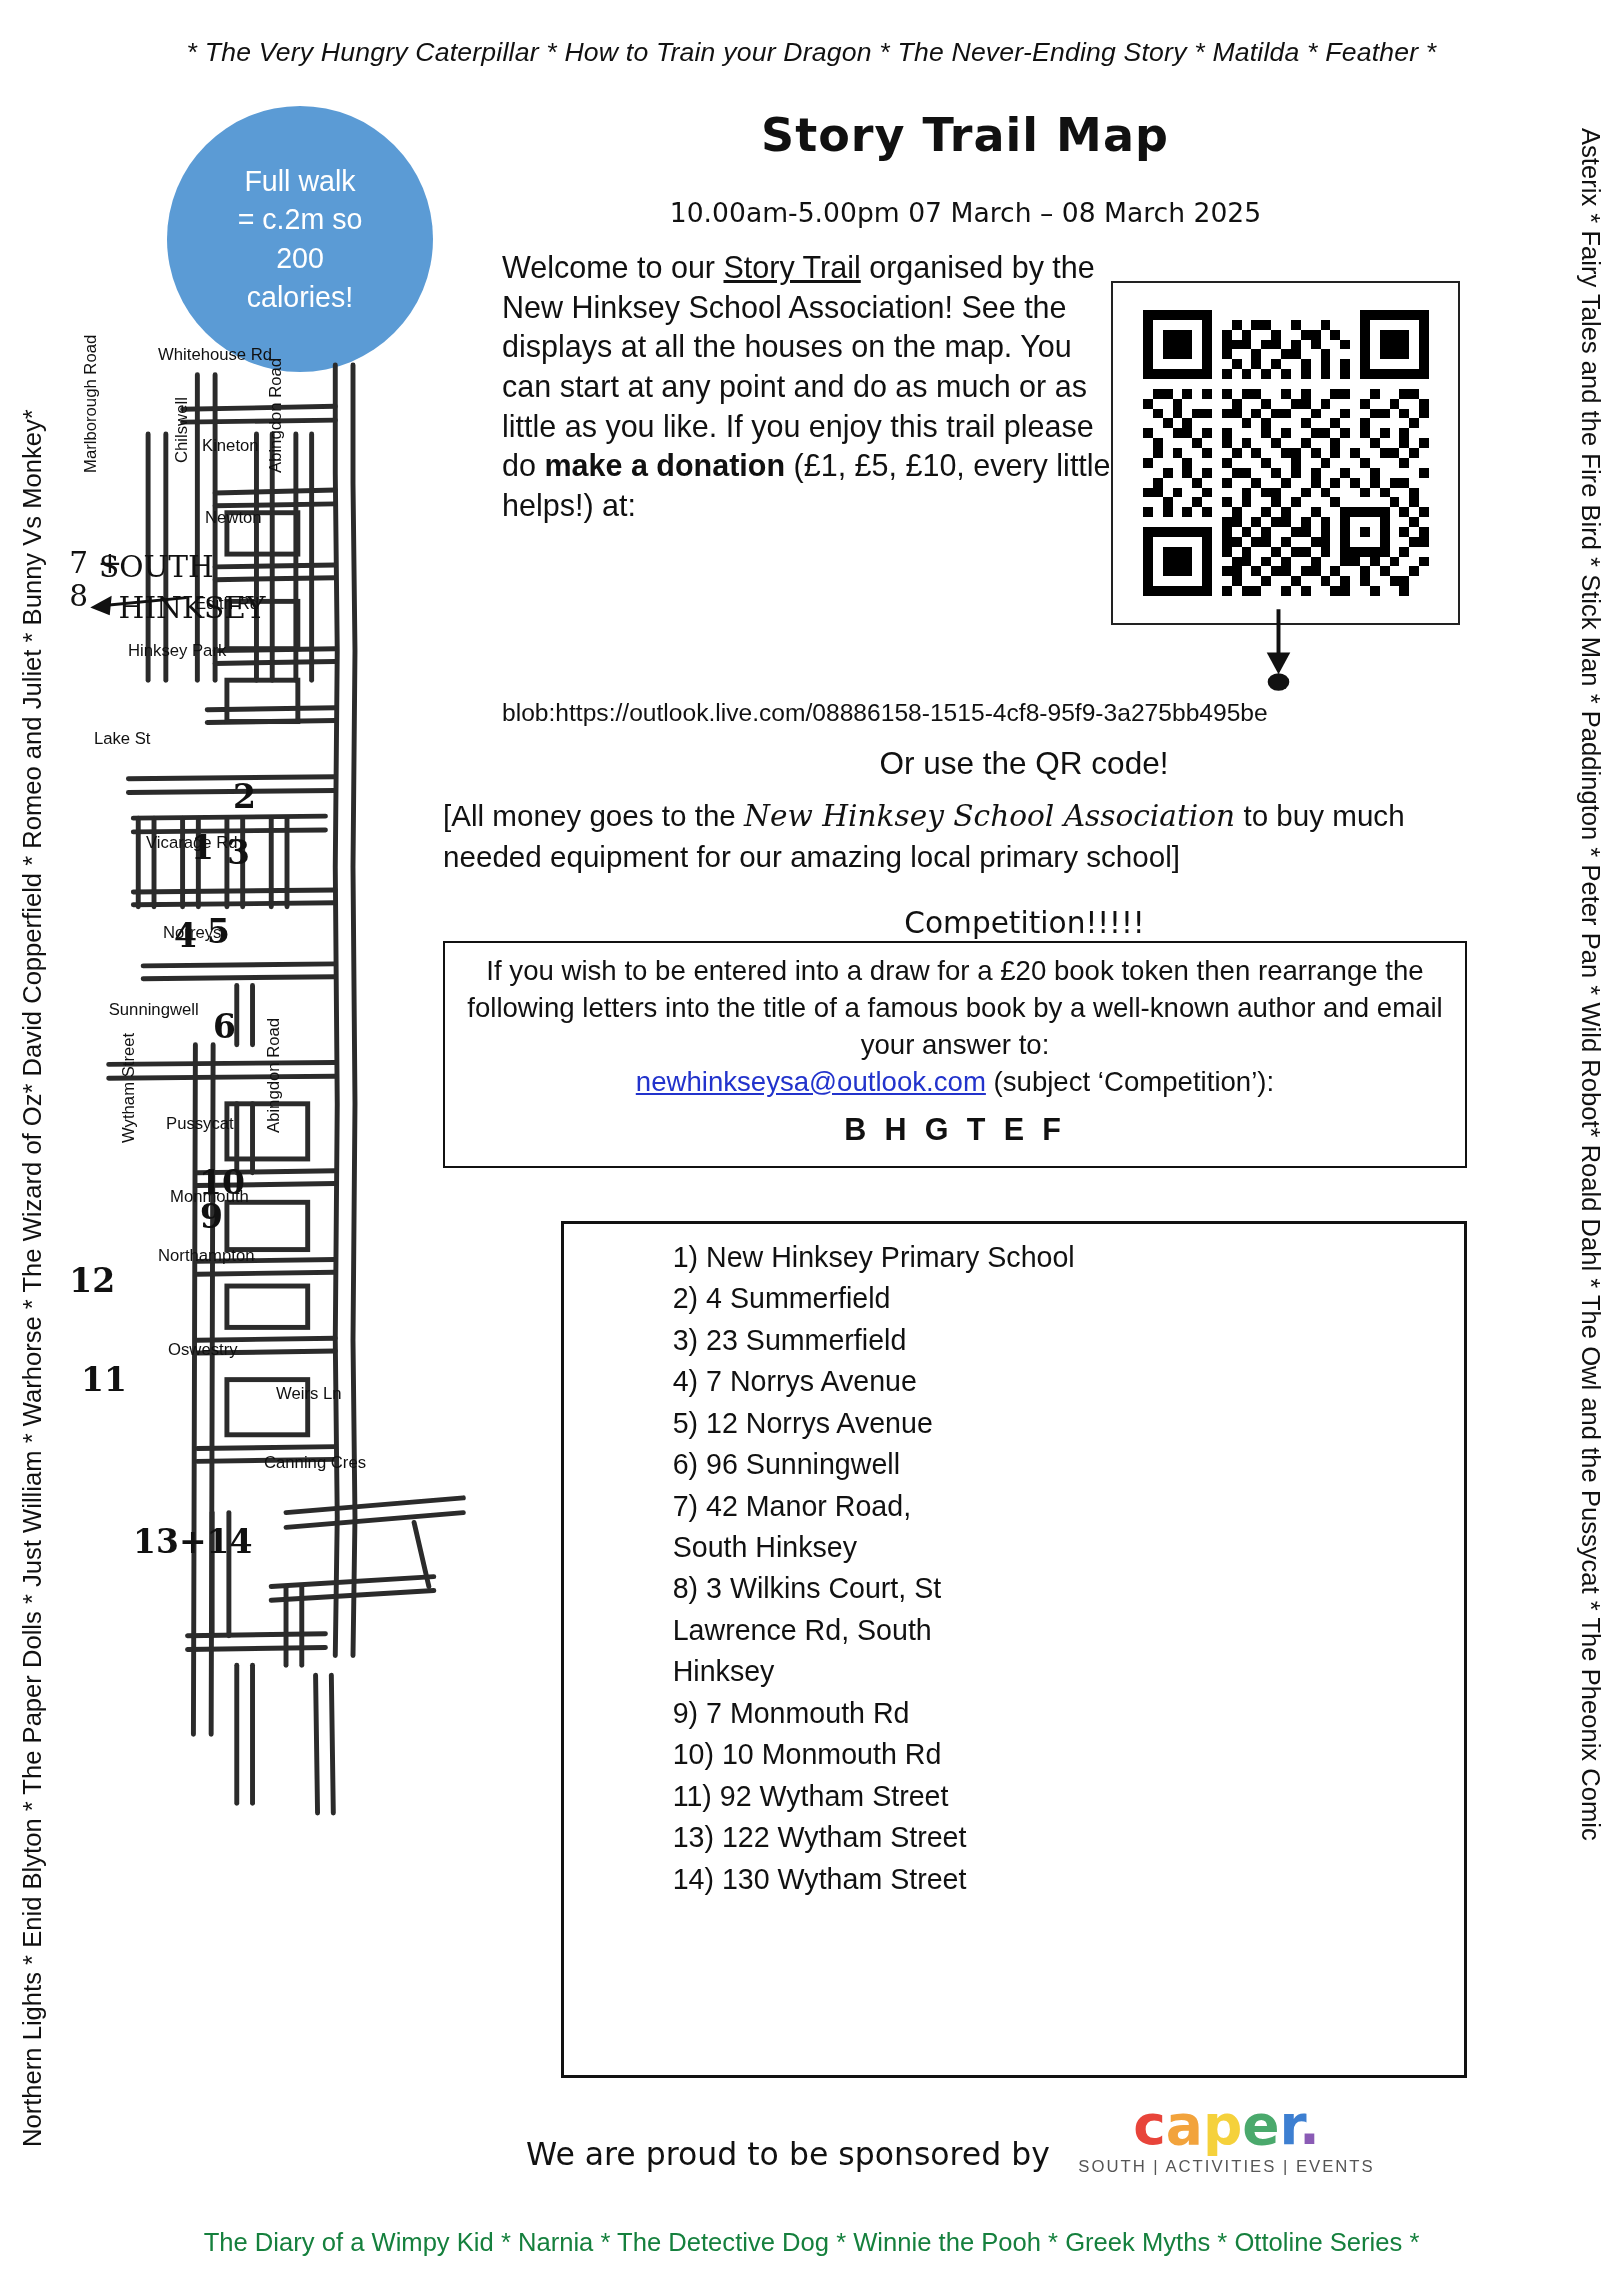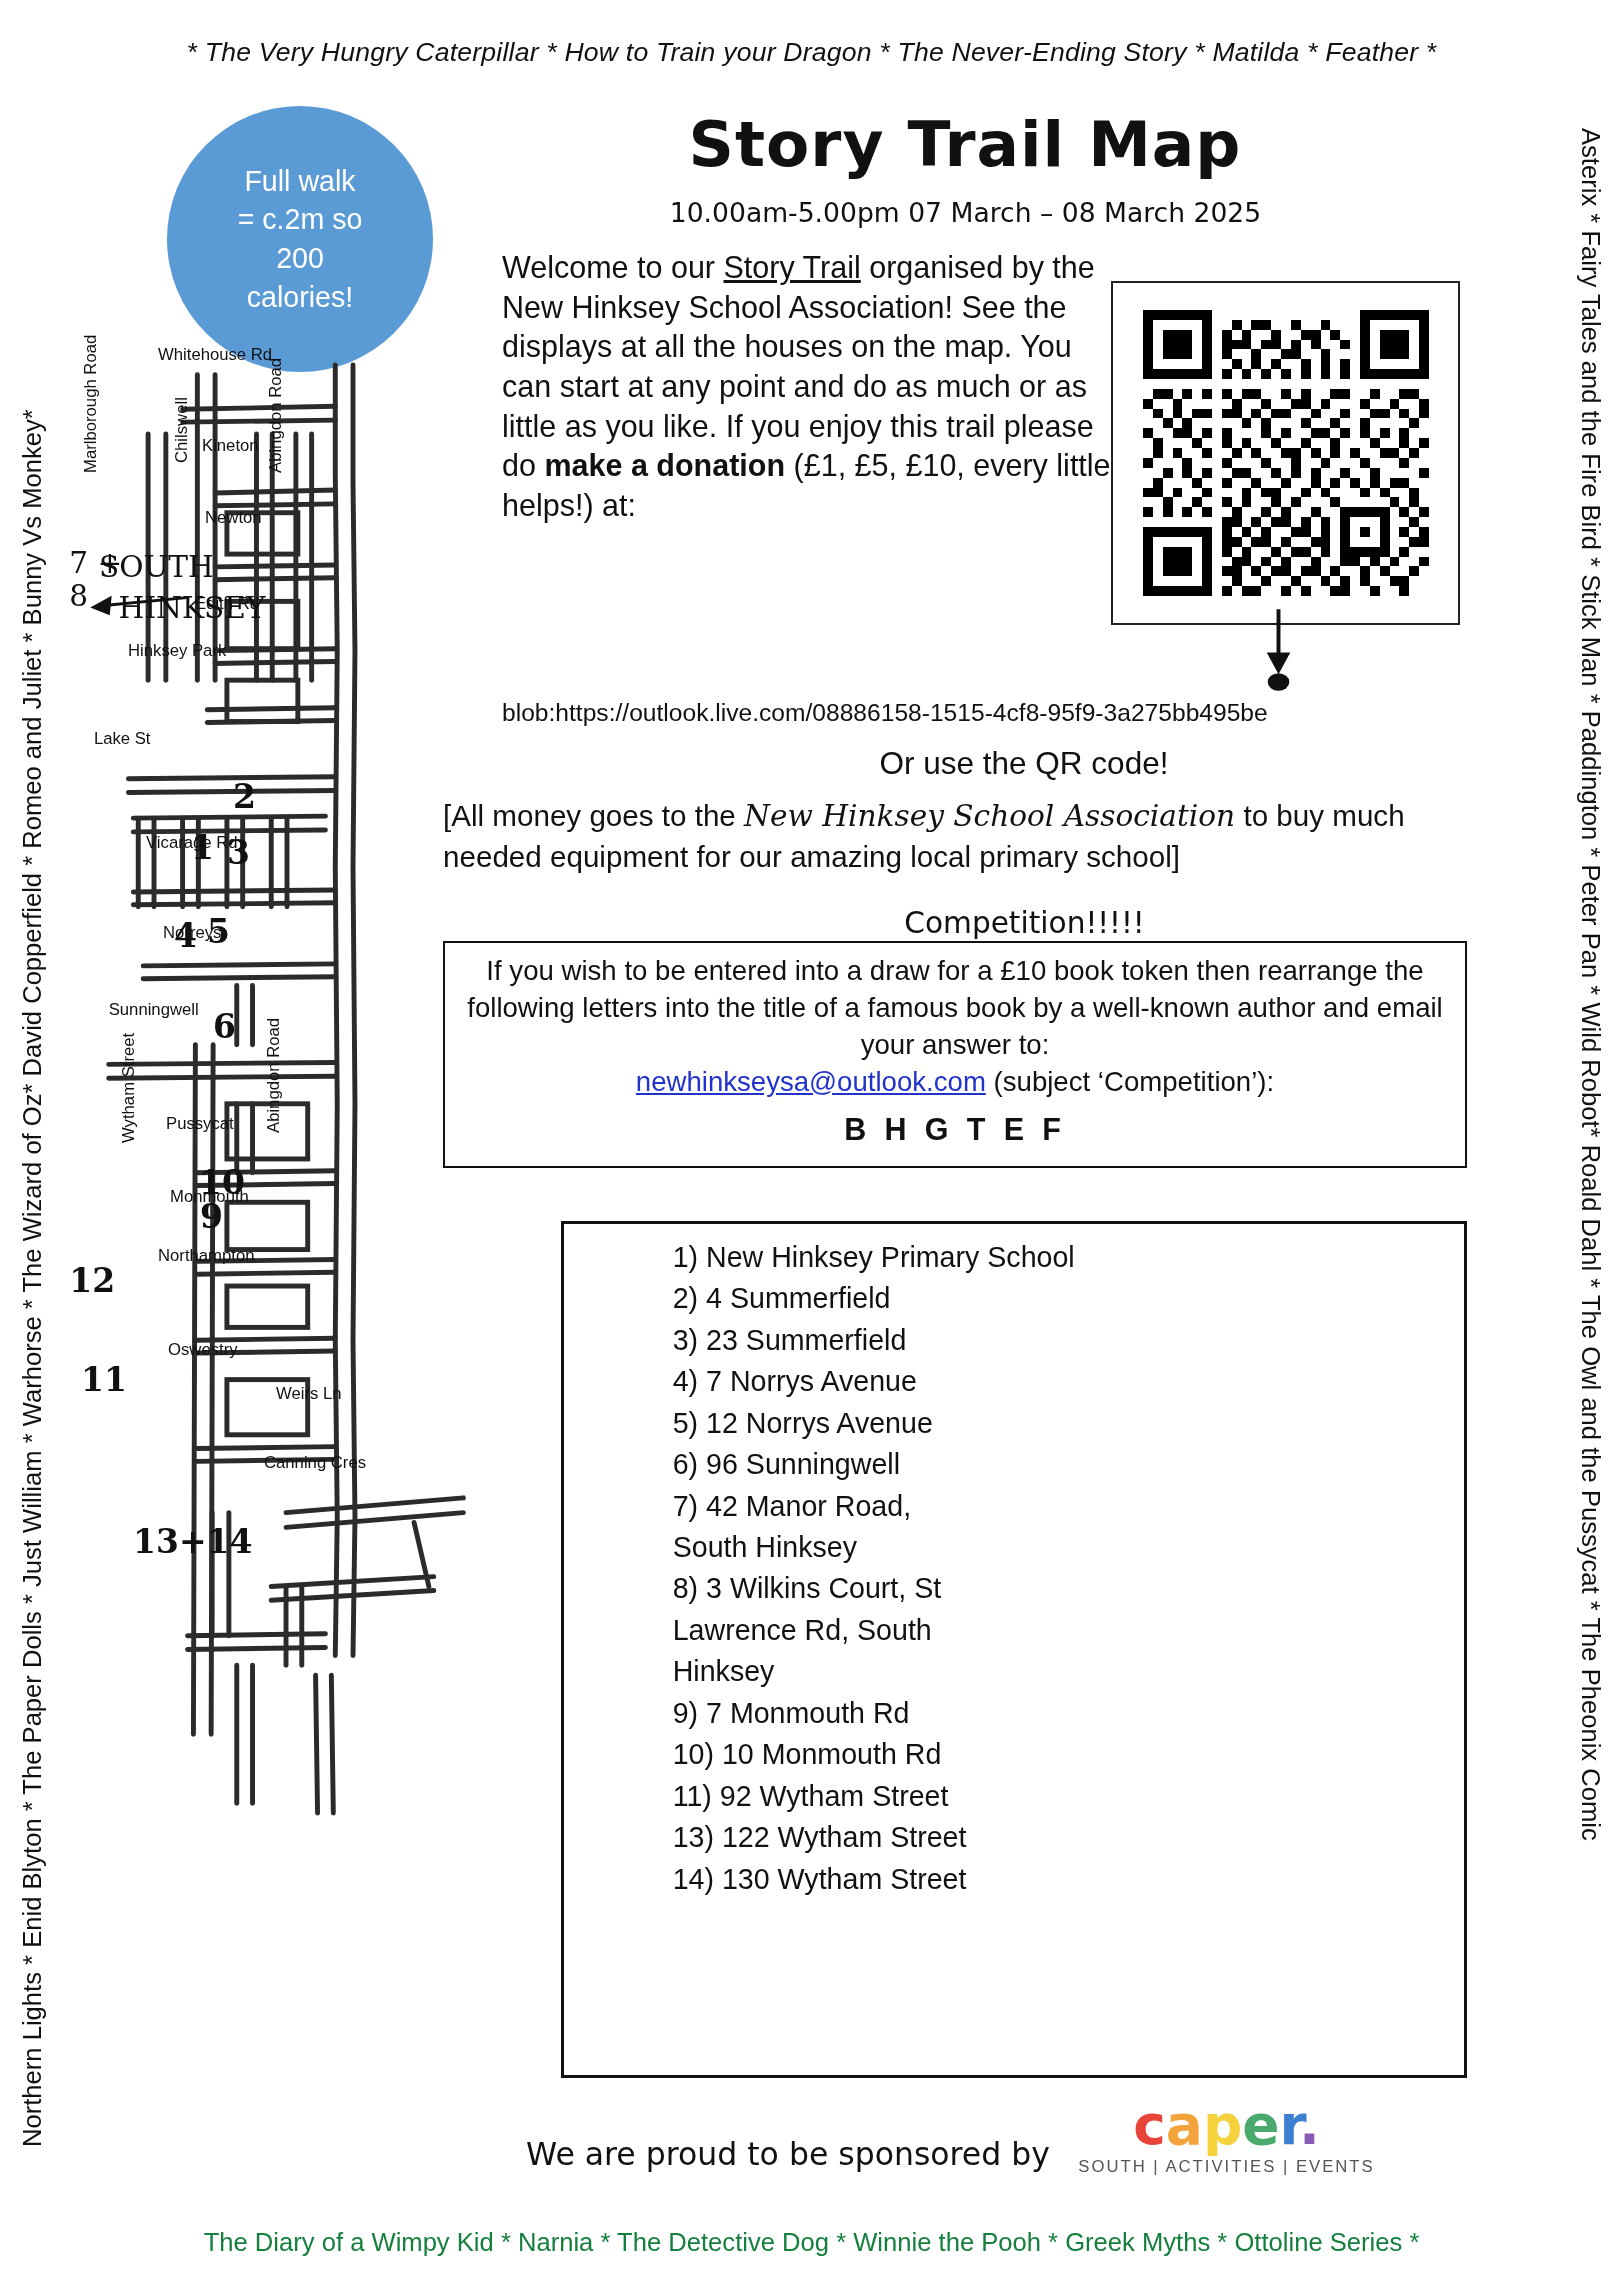--- a/index.html
+++ b/index.html
@@ -27,21 +27,21 @@
     top:118px;left:17.7px;height:2029px;
   }
   .right-strip{
     top:128px;right:17.7px;height:2029px;
   }
 
   
   .title{
     top:108px;left:630px;width:670px;text-align:center;
     font-family:"DejaVu Sans", sans-serif;
-    font-size:63px;font-weight:700;letter-spacing:1px;
+    font-size:46px;font-weight:700;letter-spacing:1px;
   }
   .subtitle{
     top:197px;left:611px;width:709px;text-align:center;
     font-family:"DejaVu Sans", sans-serif;font-size:26.6px;
   }
 
   
   .circle{
     top:106px;left:167px;width:266px;height:266px;border-radius:50%;
     background:#5b9bd5;color:#fff;display:flex;align-items:center;
@@ -391,21 +391,21 @@
 </div>
 
 <svg class="abs qr-arrow" viewBox="0 0 60 90">
   <line x1="30" y1="0" x2="30" y2="48" stroke="#111" stroke-width="4"></line>
   <path d="M18 44 L30 66 L42 44 Z" fill="#111"></path>
   <ellipse cx="30" cy="74" rx="11" ry="9" fill="#111"></ellipse>
 </svg>
 
 <div class="abs comp-title">Competition!!!!!</div>
 <div class="abs comp-box">
-  <div>If you wish to be entered into a draw for a £10 book token then rearrange the following letters into the title of a famous book by a well-known author and email your answer to:</div>
+  <div>If you wish to be entered into a draw for a £20 book token then rearrange the following letters into the title of a famous book by a well-known author and email your answer to:</div>
   <div>
     <a href="#">newhinkseysa@outlook.com</a><span> (subject ‘Competition’):</span>
   </div>
   <div class="anagram">B H G T E F</div>
 </div>
 
 <div class="abs houses-box">
   <ul class="houses-list">
     <li>1) New Hinksey Primary School</li>
     <li>2) 4 Summerfield</li>

